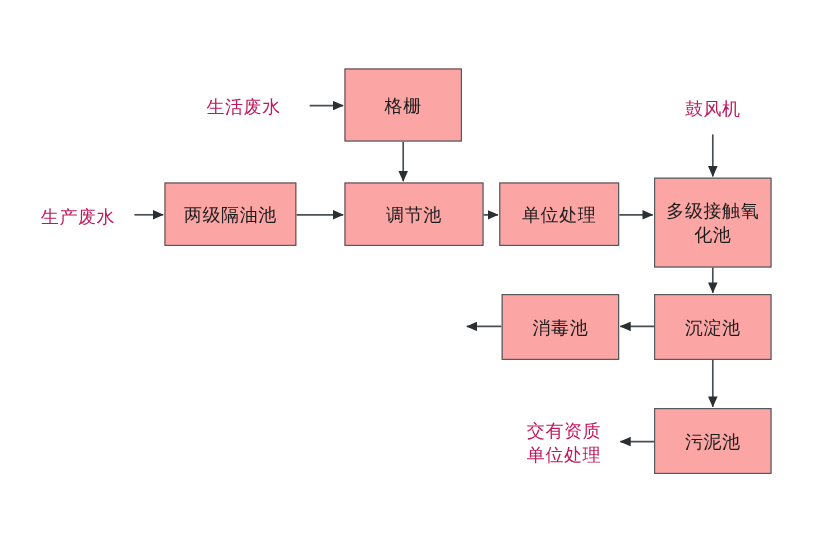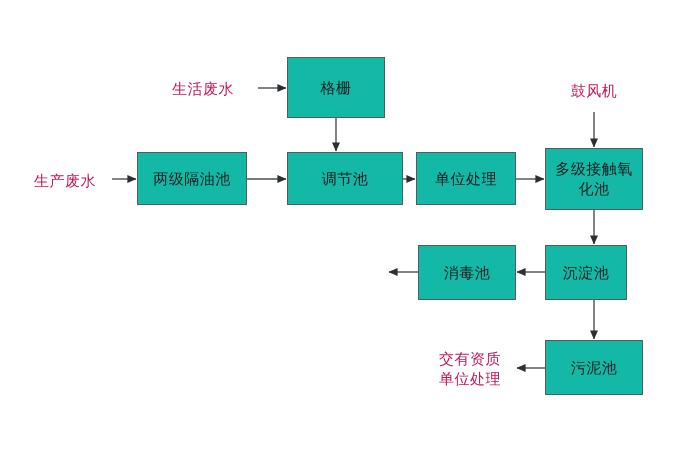--- a/index.html
+++ b/index.html
@@ -12,21 +12,21 @@
     width: 697px;
     height: 463px;
     background: #ffffff;
     font-family: "DejaVu Sans", "Liberation Sans", sans-serif;
     overflow: hidden;
   }
   .node {
     position: absolute;
     box-sizing: border-box;
     border: 1px solid #555a5e;
-    background: #14b8a6;
+    background: #fca5a5;
     display: flex;
     align-items: center;
     justify-content: center;
     text-align: center;
     color: #1c1c1c;
     font-size: 15px;
     line-height: 20px;
     letter-spacing: 0.5px;
   }
   .node span { display: block; white-space: pre-line; }
@@ -103,26 +103,26 @@
   </div>
 
   <div class="node" style="left:287px; top:152px; width:116px; height:53px;">
     <span>调节池</span>
   </div>
 
   <div class="node" style="left:416px; top:152px; width:100px; height:53px;">
     <span>单位处理</span>
   </div>
 
-  <div class="node" style="left:545px; top:148px; width:98px; height:62px;">
+  <div class="node" style="left:545px; top:148px; width:98px; height:75px;">
     <span>多级接触氧
 化池</span>
   </div>
 
-  <div class="node" style="left:545px; top:245px; width:82px; height:55px;">
+  <div class="node" style="left:545px; top:245px; width:98px; height:55px;">
     <span>沉淀池</span>
   </div>
 
   <div class="node" style="left:418px; top:245px; width:98px; height:55px;">
     <span>消毒池</span>
   </div>
 
   <div class="node" style="left:545px; top:340px; width:98px; height:55px;">
     <span>污泥池</span>
   </div>

